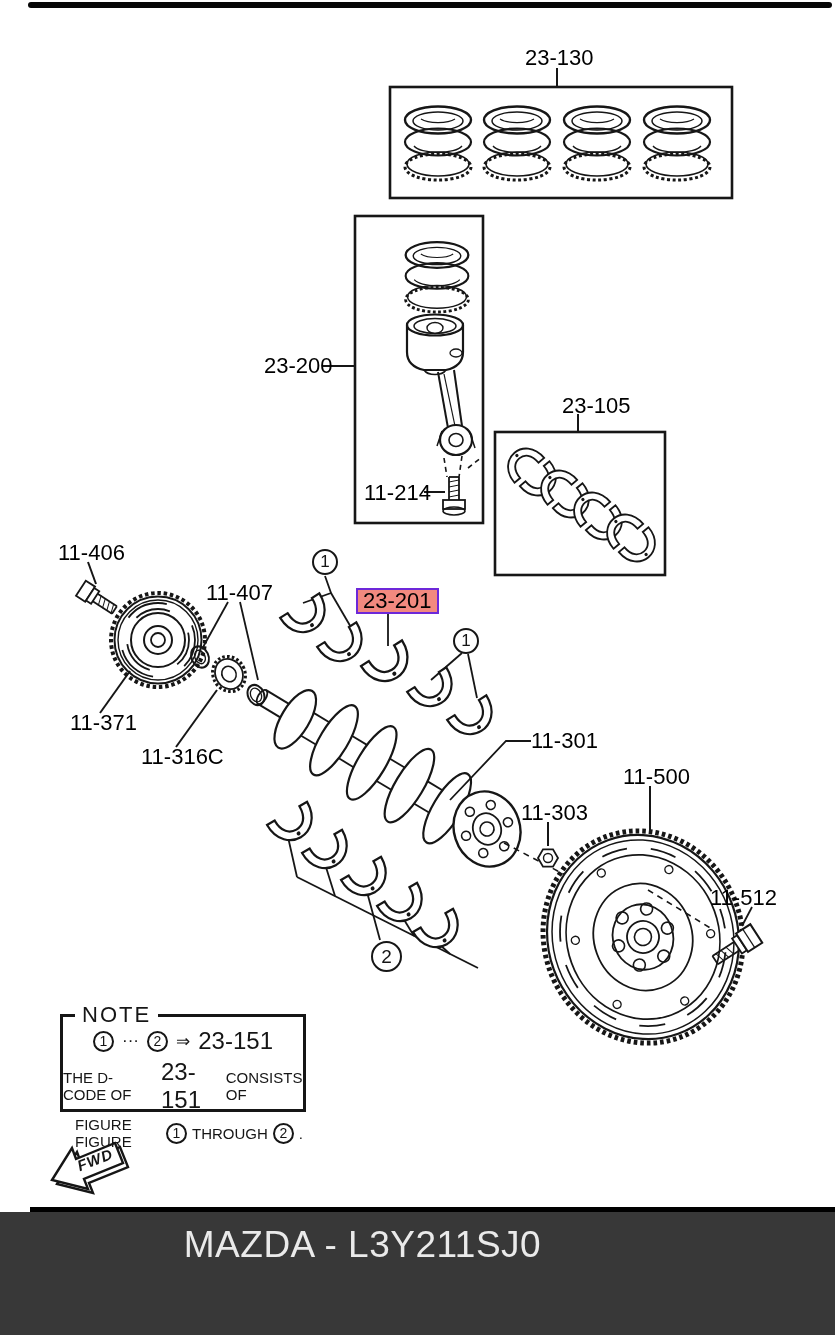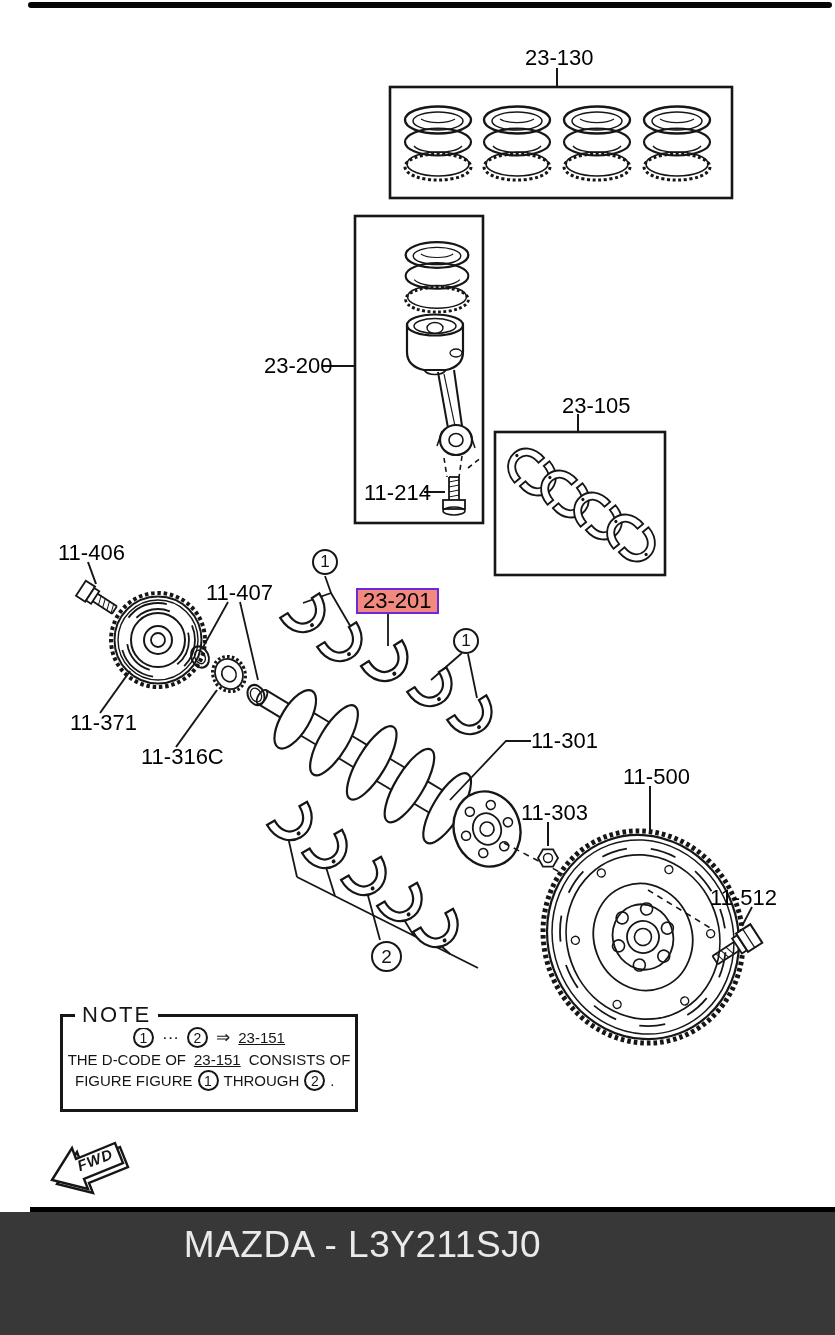--- a/index.html
+++ b/index.html
@@ -5,26 +5,26 @@
   html,body{margin:0;padding:0;background:#fff;}
   .page{position:relative;width:835px;height:1335px;background:#ffffff;overflow:hidden;
         font-family:"Liberation Sans",sans-serif;color:#151515;}
   .top-rule{position:absolute;left:28px;top:2px;width:804px;height:6px;background:#060606;border-radius:3px;}
   svg.diagram{position:absolute;left:0;top:0;}
   .plabel{position:absolute;font-size:22px;line-height:20px;text-align:center;white-space:nowrap;color:#000000;}
   .plabel.hl{background:#f2897f;border:2px solid #6d28d9;padding:1px 5px;line-height:20px;}
   .callout{position:absolute;width:26px;height:26px;border:2px solid #161616;border-radius:50%;
            background:#fff;display:flex;align-items:center;justify-content:center;font-size:17px;box-sizing:border-box;}
   .callout.big{width:31px;height:31px;font-size:19px;}
-  .notebox{position:absolute;left:60px;top:1014px;width:298px;height:98px;border:3px solid #161616;box-sizing:border-box;}
+  .notebox{position:absolute;left:60px;top:1014px;width:246px;height:98px;border:3px solid #161616;box-sizing:border-box;}
   .notetitle{position:absolute;left:12px;top:-15px;background:#fff;padding:0 7px;font-size:22px;letter-spacing:2px;}
   .noterow1{display:flex;align-items:center;justify-content:center;gap:8px;margin-top:10px;font-size:17px;}
   .noterow2{display:flex;align-items:center;justify-content:center;gap:8px;margin-top:3px;font-size:15px;}
   .noterow3{display:flex;align-items:center;justify-content:flex-start;gap:5px;margin-top:2px;margin-left:12px;font-size:15px;}
-  .ncode{font-size:15px;text-decoration:underline;}
+  .ncode{font-size:24px;}
   .ncirc{width:21px;height:21px;border:2px solid #161616;border-radius:50%;display:flex;align-items:center;
          justify-content:center;font-size:14px;flex:0 0 auto;box-sizing:border-box;background:#fff;}
   .fwdlabel{position:absolute;left:72px;top:1151px;width:46px;text-align:center;font-size:15px;font-weight:bold;
             font-style:italic;letter-spacing:1px;transform:rotate(-21deg);}
   .footer{position:absolute;left:0;top:1212px;width:835px;height:123px;background:#383838;}
   .footer-edge{position:absolute;left:30px;top:-5px;width:805px;height:5px;background:#000;}
   .footer-text{display:flex;justify-content:center;gap:30px;margin:0;padding-top:12px;transform:translateX(-55px);
                font-size:37px;color:#eaeaea;letter-spacing:0.5px;}
 </style>
 </head>

